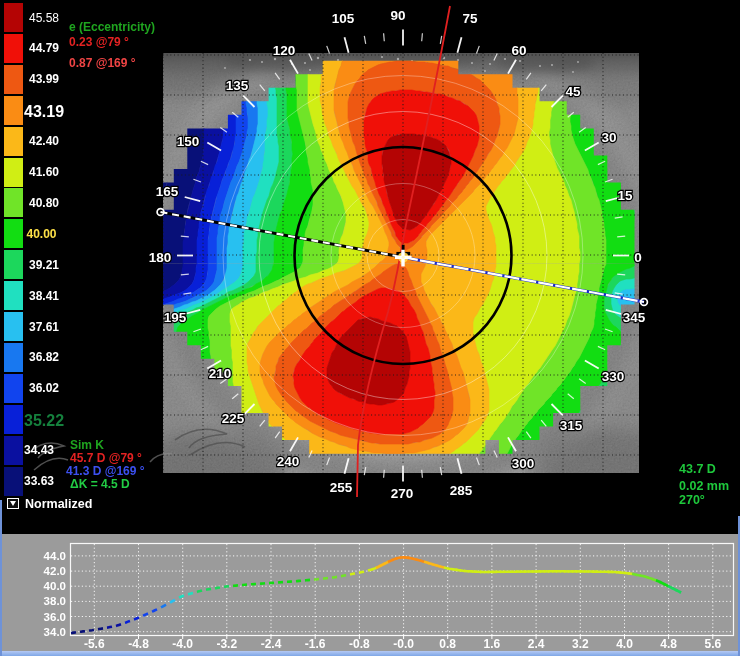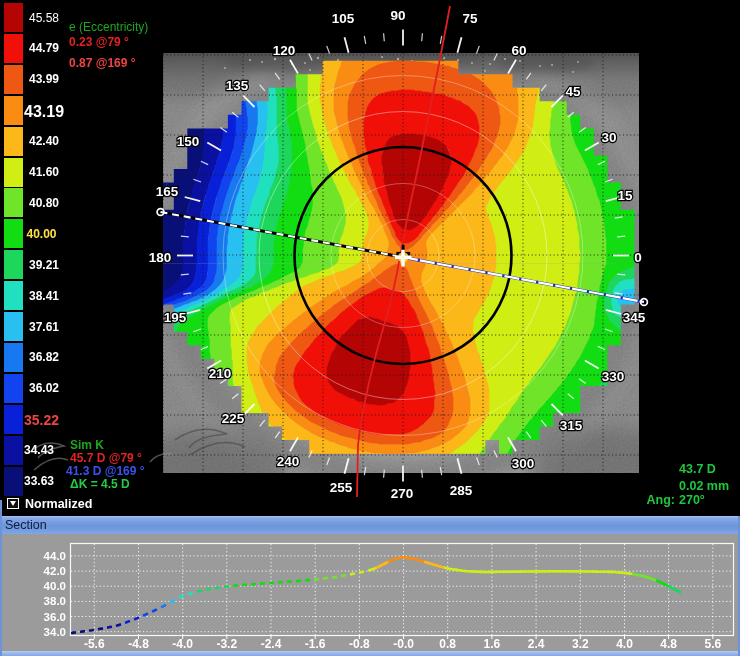--- a/index.html
+++ b/index.html
@@ -309,48 +309,44 @@
 <div style="position:absolute;left:24px;top:257.7px;width:35px;text-align:right;font-size:12px;font-weight:bold;color:#fff">39.21</div>
 <div style="position:absolute;left:4px;top:281.1px;width:19px;height:29px;background:#20e0c0"></div>
 <div style="position:absolute;left:24px;top:288.6px;width:35px;text-align:right;font-size:12px;font-weight:bold;color:#fff">38.41</div>
 <div style="position:absolute;left:4px;top:312.0px;width:19px;height:29px;background:#28c0f0"></div>
 <div style="position:absolute;left:24px;top:319.5px;width:35px;text-align:right;font-size:12px;font-weight:bold;color:#fff">37.61</div>
 <div style="position:absolute;left:4px;top:342.9px;width:19px;height:29px;background:#1878f0"></div>
 <div style="position:absolute;left:24px;top:350.4px;width:35px;text-align:right;font-size:12px;font-weight:bold;color:#fff">36.82</div>
 <div style="position:absolute;left:4px;top:373.8px;width:19px;height:29px;background:#1144ee"></div>
 <div style="position:absolute;left:24px;top:381.3px;width:35px;text-align:right;font-size:12px;font-weight:bold;color:#fff">36.02</div>
 <div style="position:absolute;left:4px;top:404.7px;width:19px;height:29px;background:#0820d8"></div>
-<div style="position:absolute;left:24px;top:412.2px;width:35px;text-align:center;font-size:14px;font-weight:bold;color:#ef4444">35.22</div>
+<div style="position:absolute;left:24px;top:412.2px;width:35px;text-align:center;font-size:16px;font-weight:bold;color:#15803d">35.22</div>
 <div style="position:absolute;left:4px;top:435.6px;width:19px;height:29px;background:#0a10a0"></div>
 <div style="position:absolute;left:24px;top:443.1px;width:35px;text-align:left;font-size:12px;font-weight:bold;color:#fff">34.43</div>
 <div style="position:absolute;left:4px;top:466.5px;width:19px;height:29px;background:#081078"></div>
 <div style="position:absolute;left:24px;top:474.0px;width:35px;text-align:left;font-size:12px;font-weight:bold;color:#fff">33.63</div>
 
-<div class="abs" style="left:69px;top:20px;font-size:12px;font-weight:normal;color:#1fa51f">e (Eccentricity)</div>
+<div class="abs" style="left:69px;top:20px;font-size:12px;font-weight:bold;color:#1fa51f">e (Eccentricity)</div>
 <div class="abs" style="left:69px;top:35px;font-size:12px;font-weight:bold;color:#e32222">0.23 @79 °</div>
 <div class="abs" style="left:69px;top:56px;font-size:12px;font-weight:bold;color:#ef4444">0.87 @169 °</div>
 
 <div class="abs" style="left:70px;top:438px;font-size:12px;font-weight:bold;color:#1fa51f">Sim K</div>
 <div class="abs" style="left:70px;top:451px;font-size:12px;font-weight:bold;color:#e32222">45.7 D @79 °</div>
 <div class="abs" style="left:66px;top:464px;font-size:12px;font-weight:bold;color:#3c50f0">41.3 D @169 °</div>
 <div class="abs" style="left:70px;top:477px;font-size:12px;font-weight:bold;color:#22cc44">ΔK = 4.5 D</div>
 
 <div class="abs" style="left:679px;top:462px;font-size:12.5px;font-weight:bold;color:#1ec83c">43.7 D</div>
 <div class="abs" style="left:679px;top:479px;font-size:12.5px;font-weight:bold;color:#1ec83c">0.02 mm</div>
-<div class="abs" style="left:475px;top:493px;width:200px;text-align:right;font-size:12.5px;font-weight:bold;color:#1ec83c">Ang:</div>
 <div class="abs" style="left:679px;top:493px;font-size:12.5px;font-weight:bold;color:#1ec83c">270°</div>
 
 <div class="abs" style="left:7px;top:497.5px;width:9.5px;height:9.5px;background:#111;border:1.5px solid #fff;display:flex;align-items:center;justify-content:center">
   <div style="width:0;height:0;border-left:3.5px solid transparent;border-right:3.5px solid transparent;border-top:5px solid #fff;margin-top:1px"></div>
 </div>
 <div class="abs" style="left:25px;top:497px;font-size:12.5px;font-weight:bold;color:#fff">Normalized</div>
 
-<div class="abs" style="left:0;top:516px;width:740px;height:18px;background:linear-gradient(#aac0f2 0%,#87a9e6 12%,#6b94da 55%,#7fa7e6 100%)">
-  <div style="position:absolute;left:5px;top:2px;font-size:12.5px;color:#0c1c3c">Section</div>
-</div>
 
 <div class="abs" style="left:0;top:534px;width:740px;height:117px;background:#9b9b9b"></div>
 <svg class="abs" style="left:0;top:534px" width="740" height="122" xmlns="http://www.w3.org/2000/svg">
 <rect x="70.5" y="9.5" width="663" height="92" fill="none" stroke="#f8f8f8" stroke-width="1.2"></rect>
 <line x1="94.3" y1="10" x2="94.3" y2="101" stroke="#fff" stroke-width="1" stroke-dasharray="1.2 2.4" opacity="0.9"></line>
 <line x1="138.5" y1="10" x2="138.5" y2="101" stroke="#fff" stroke-width="1" stroke-dasharray="1.2 2.4" opacity="0.9"></line>
 <line x1="182.7" y1="10" x2="182.7" y2="101" stroke="#fff" stroke-width="1" stroke-dasharray="1.2 2.4" opacity="0.9"></line>
 <line x1="226.8" y1="10" x2="226.8" y2="101" stroke="#fff" stroke-width="1" stroke-dasharray="1.2 2.4" opacity="0.9"></line>
 <line x1="271.0" y1="10" x2="271.0" y2="101" stroke="#fff" stroke-width="1" stroke-dasharray="1.2 2.4" opacity="0.9"></line>
 <line x1="315.2" y1="10" x2="315.2" y2="101" stroke="#fff" stroke-width="1" stroke-dasharray="1.2 2.4" opacity="0.9"></line>

